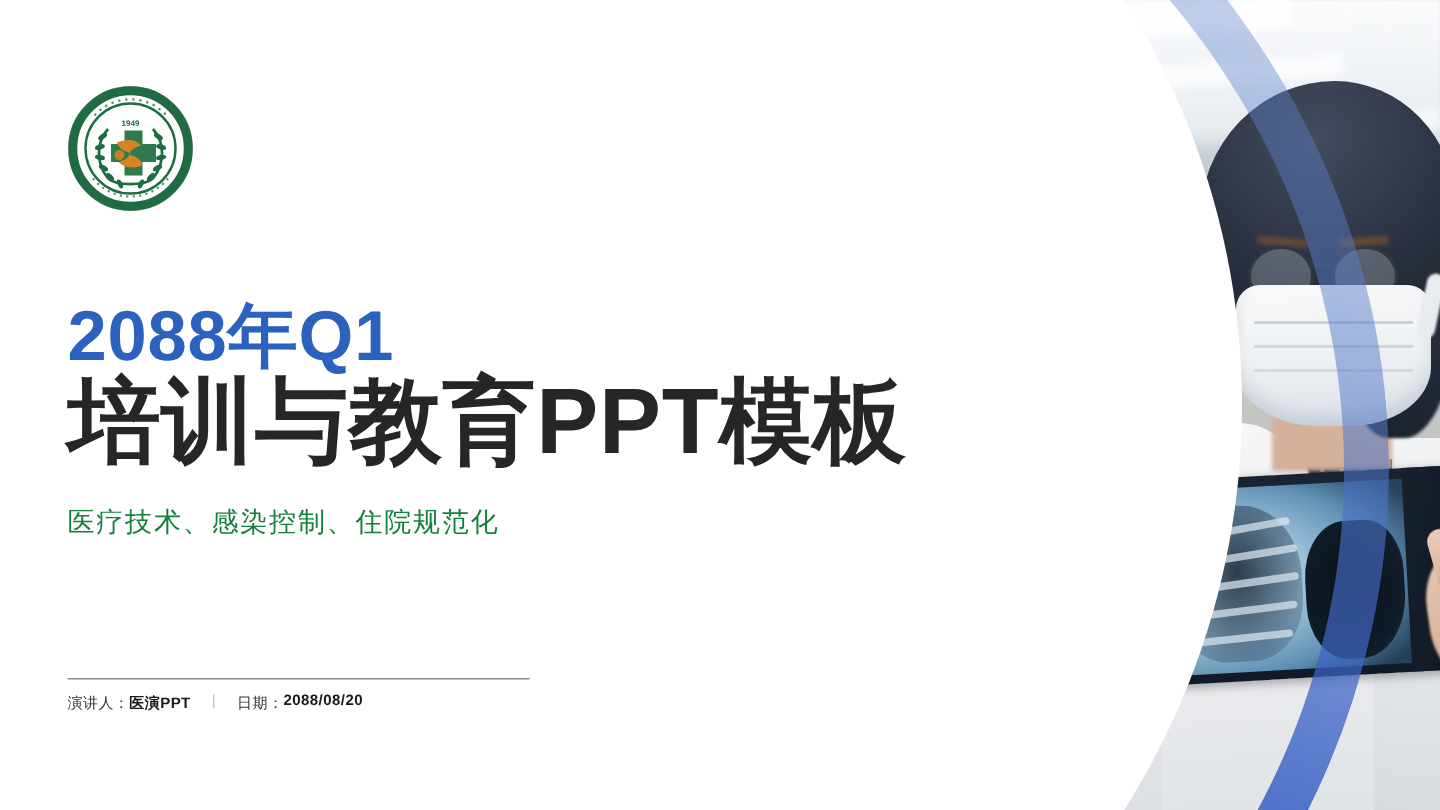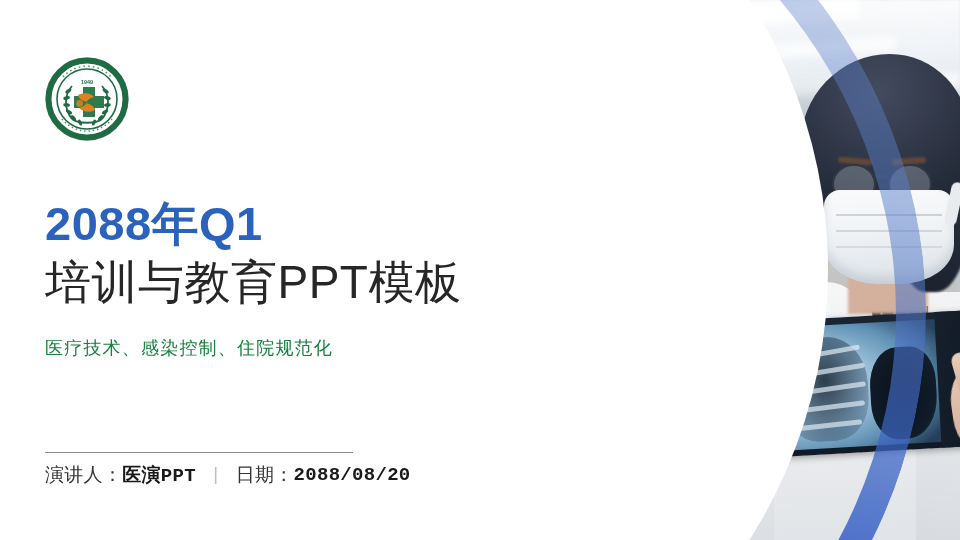--- a/index.html
+++ b/index.html
@@ -181,30 +181,30 @@
 
   
   .content{position:absolute;left:0;top:0;width:420px;height:528px;padding-left:12px;}
 
   .logo{position:absolute;left:45px;top:57px;width:84px;height:84px;}
   .logo svg{display:block;}
 
   .title{position:absolute;left:45px;top:196px;width:470px;}
   .t-year{font-size:47px;line-height:56px;font-weight:bold;color:#2a62bd;letter-spacing:.5px;
           white-space:nowrap;}
-  .t-main{font-size:46px;line-height:56px;font-weight:normal;color:#262626;letter-spacing:.5px;
+  .t-main{font-size:62px;line-height:56px;font-weight:bold;color:#262626;letter-spacing:.5px;
           white-space:nowrap;margin-top:2px;}
 
   .subtitle{position:absolute;left:45px;top:336px;font-size:18px;color:#15803d;letter-spacing:1.2px;
             white-space:nowrap;}
 
   .divider{position:absolute;left:45px;top:452px;width:308px;height:1px;background:#8c8c8c;}
 
-  .meta{position:absolute;left:45px;top:462px;font-size:19px;color:#333333;white-space:nowrap;
-        display:flex;align-items:center;letter-spacing:.3px;font-family:Liberation Mono, monospace;}
+  .meta{position:absolute;left:45px;top:462px;font-size:10px;color:#333333;white-space:nowrap;
+        display:flex;align-items:flex-start;letter-spacing:.3px;}
   .meta .lbl{color:#333333;}
   .meta .val{font-weight:bold;color:#1a1a1a;}
   .meta .sep{color:#bfbfbf;margin:0 14px;}
 
   .org{position:absolute;left:45px;top:505px;font-size:14px;color:#6b6b6b;white-space:nowrap;
        letter-spacing:.3px;}
 </style>
 </head>
 <body>
 

